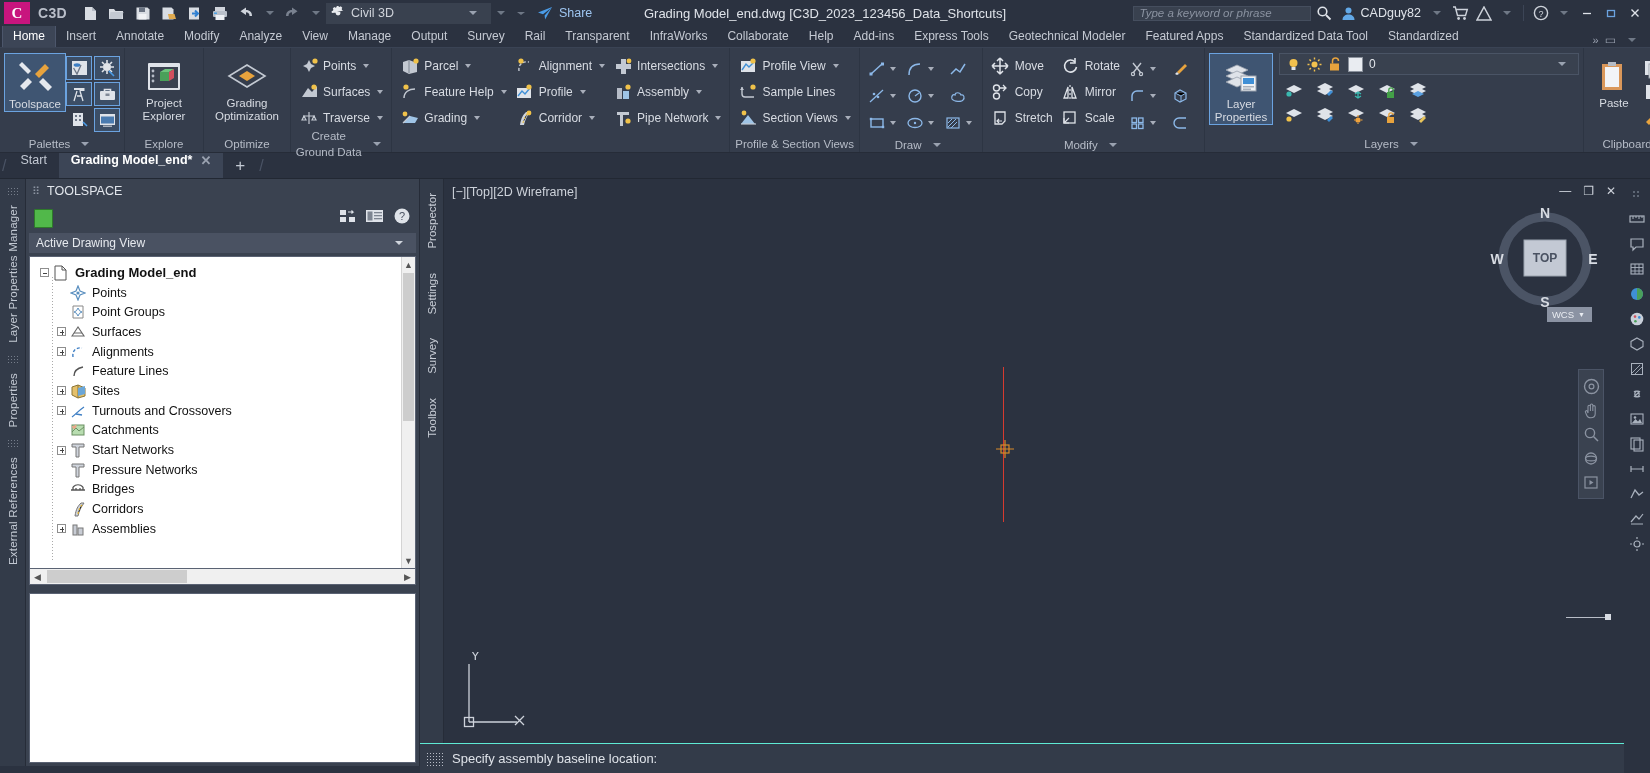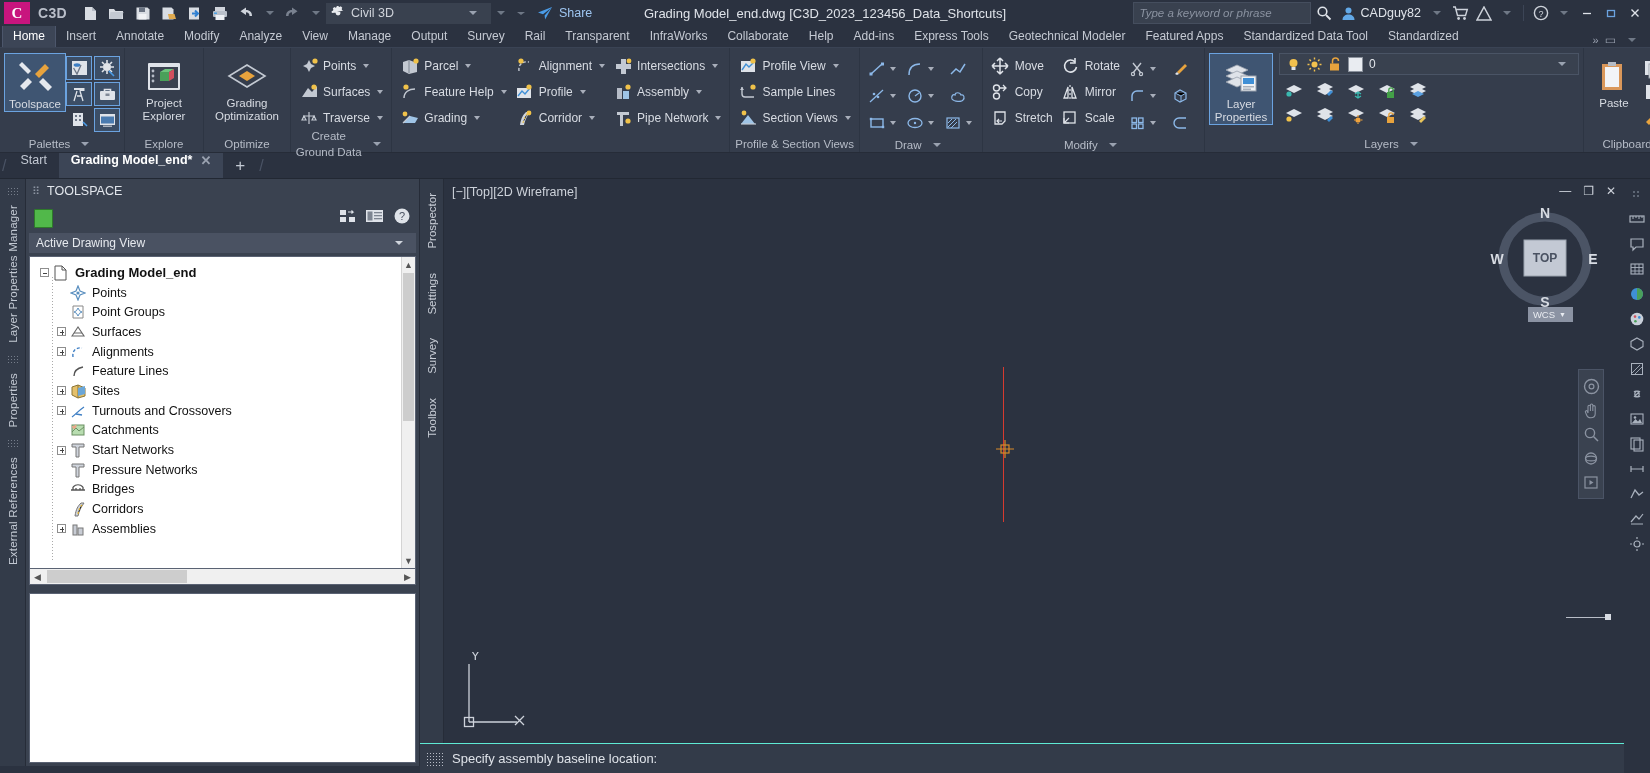--- a/index.html
+++ b/index.html
@@ -54,21 +54,21 @@
   }
   .doctitle {
     position: absolute; left: 0; right: 0; text-align: center;
     font-size: 13px; color: #dfe3e9; pointer-events: none;
   }
   .tb-right {
     margin-left: auto; display: flex; align-items: center; gap: 2px;
     position: relative; z-index: 2;
   }
   .searchbox {
-    display: flex; align-items: center; height: 22px; width: 178px;
+    display: flex; align-items: center; height: 15px; width: 178px;
     background: #39414f; border: 1px solid #454e5e; padding: 0 6px;
   }
   .searchbox span {
     font-size: 11.5px; color: #8b93a1; font-style: italic;
   }
   .user {
     display: flex; align-items: center; gap: 5px;
     font-size: 12.5px; color: #dfe3e9; padding: 0 4px;
   }
   .wbtn {
@@ -268,21 +268,21 @@
     color: #cdd2da; font-size: 12px; align-items: center;
   }
   .redline {
     position: absolute; left: 559px; top: 188px; width: 1px; height: 155px;
     background: #d63a2f;
   }
   .crosshair { position: absolute; left: 552px; top: 261px; }
   .ucs { position: absolute; left: 15px; bottom: 30px; }
   .viewcube { position: absolute; right: 24px; top: 25px; width: 110px; height: 110px; }
   .wcsbtn {
-    position: absolute; right: 51px; top: 128px;
+    position: absolute; right: 32px; top: 128px;
     background: #8b93a3; color: #e9ecf1; font-size: 9.5px;
     padding: 2px 7px 2px 5px; display: flex; align-items: center; gap: 4px;
   }
   .navbar {
     position: absolute; right: 20px; top: 190px; width: 26px;
     background: #3a4250; border: 1px solid #4b5466;
     display: flex; flex-direction: column; align-items: center;
     padding: 4px 0;
   }
   .navbar div { height: 24px; display: flex; align-items: center; justify-content: center; }

